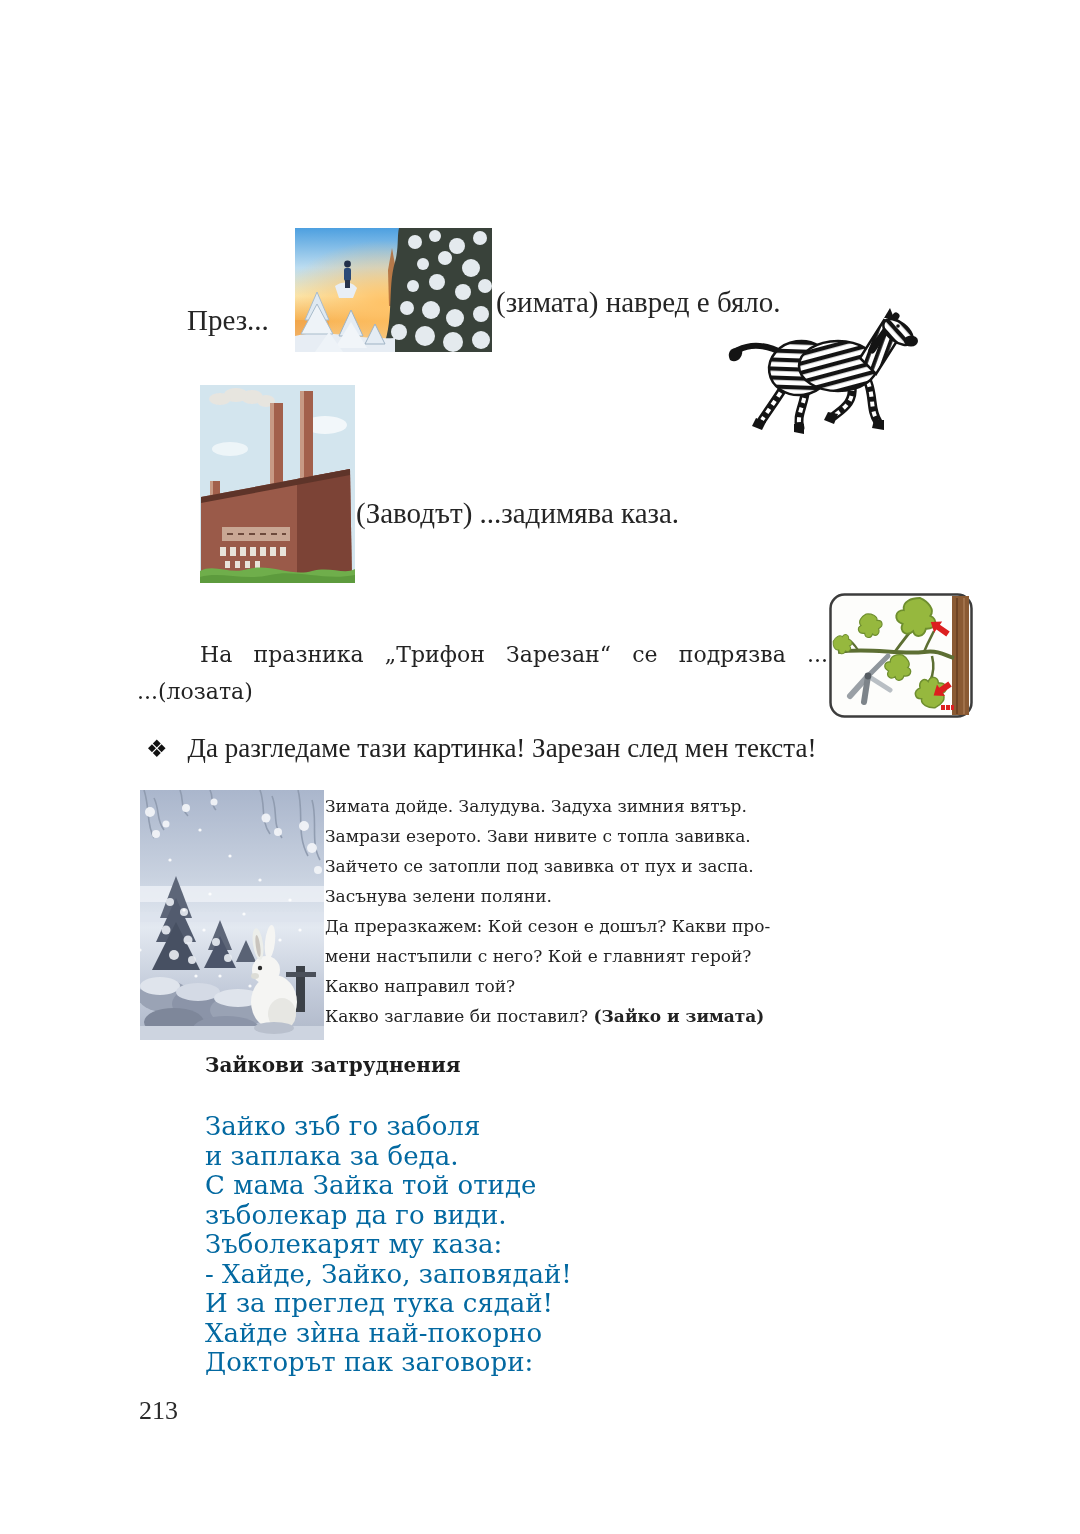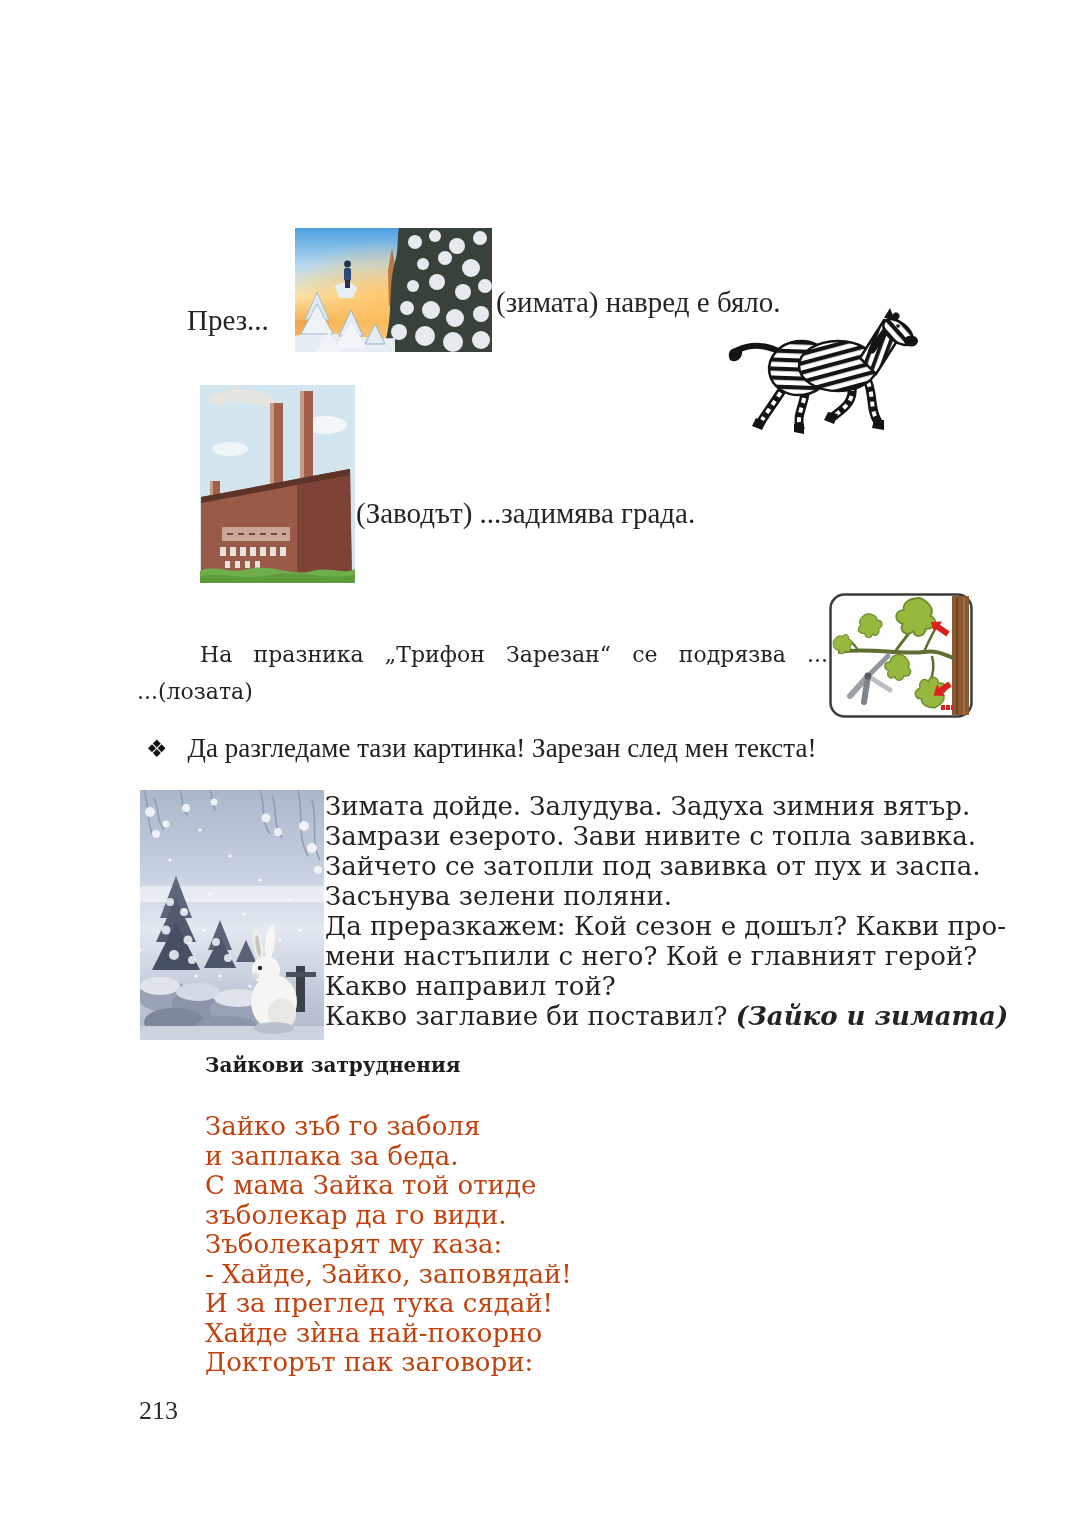--- a/index.html
+++ b/index.html
@@ -30,26 +30,26 @@
   .instr{
     display:flex;
     align-items:flex-start;
     gap:20px;
     font-family:"Liberation Serif",serif;
     font-size:27px;
     color:#222;
     white-space:nowrap;
   }
   .instr .bullet{font-size:24px;line-height:32px;color:#111;}
-  .storyblock{width:648px;line-height:30px;font-size:26px;}
+  .storyblock{width:648px;line-height:30px;font-size:17px;}
   .storyblock .ln{white-space:nowrap;}
   .it{}
-  .bi{font-style:italic;font-weight:bold;}
+  .bi{font-weight:bold;}
   .poemtitle{font-weight:bold;font-size:20px;font-family:"DejaVu Serif",serif;color:#1d1d1d;}
-  .poem{font-size:26px;line-height:29.5px;font-family:"DejaVu Serif",serif;color:#c2410c;}
+  .poem{font-size:26px;line-height:29.5px;font-family:"DejaVu Serif",serif;color:#0369a1;}
   .pagenum{font-family:"Liberation Serif",serif;font-size:26px;color:#2a2a2a;}
   svg{display:block;}
 </style>
 </head>
 <body>
 
 <div class="page">
 
   <div class="abs cap" style="left:187px;top:286px;margin-top:18px;">През...</div>
 
@@ -218,21 +218,21 @@
           <rect x="35" y="176" width="5" height="7"></rect>
         <rect x="45" y="176" width="5" height="7"></rect>
           <rect x="55" y="176" width="5" height="7"></rect>
       </g>
 
       <path d="M0,186 C14,178 30,190 48,184 C70,178 92,192 112,186 C130,181 144,190 155,184 L155,198 L0,198 Z" fill="#6fae4b"></path>
       <path d="M0,192 C20,186 44,196 70,190 C96,184 124,196 155,190 L155,198 L0,198 Z" fill="#5d9b3d"></path>
     </svg>
   </div>
 
-  <div class="abs cap" style="left:356px;top:497px;">(Заводът) ...задимява града.</div>
+  <div class="abs cap" style="left:356px;top:497px;">(Заводът) ...задимява каза.</div>
 
   <div class="abs slab justline" style="left:200px;top:642px;width:628px;">На празника „Трифон Зарезан“ се подрязва ...</div>
   <div class="abs slab" style="left:137px;top:679px;">...(лозата)</div>
 
   <div class="abs" style="left:828px;top:592px;width:146px;height:127px;">
     <svg width="146" height="127" viewBox="0 0 146 127">
       <defs>
         <path id="leaf" d="M0,-12 C5,-11 10,-7 8,-3 C13,-2 13,4 7,5 C7,10 2,12 0,8 C-3,12 -8,10 -7,5 C-13,4 -13,-2 -8,-3 C-10,-8 -5,-11 0,-12 Z"></path>
       </defs>
       <rect x="2.5" y="2.5" width="141" height="122" rx="14" fill="#fdfdfb" stroke="#3c3c3c" stroke-width="2.5"></rect>

